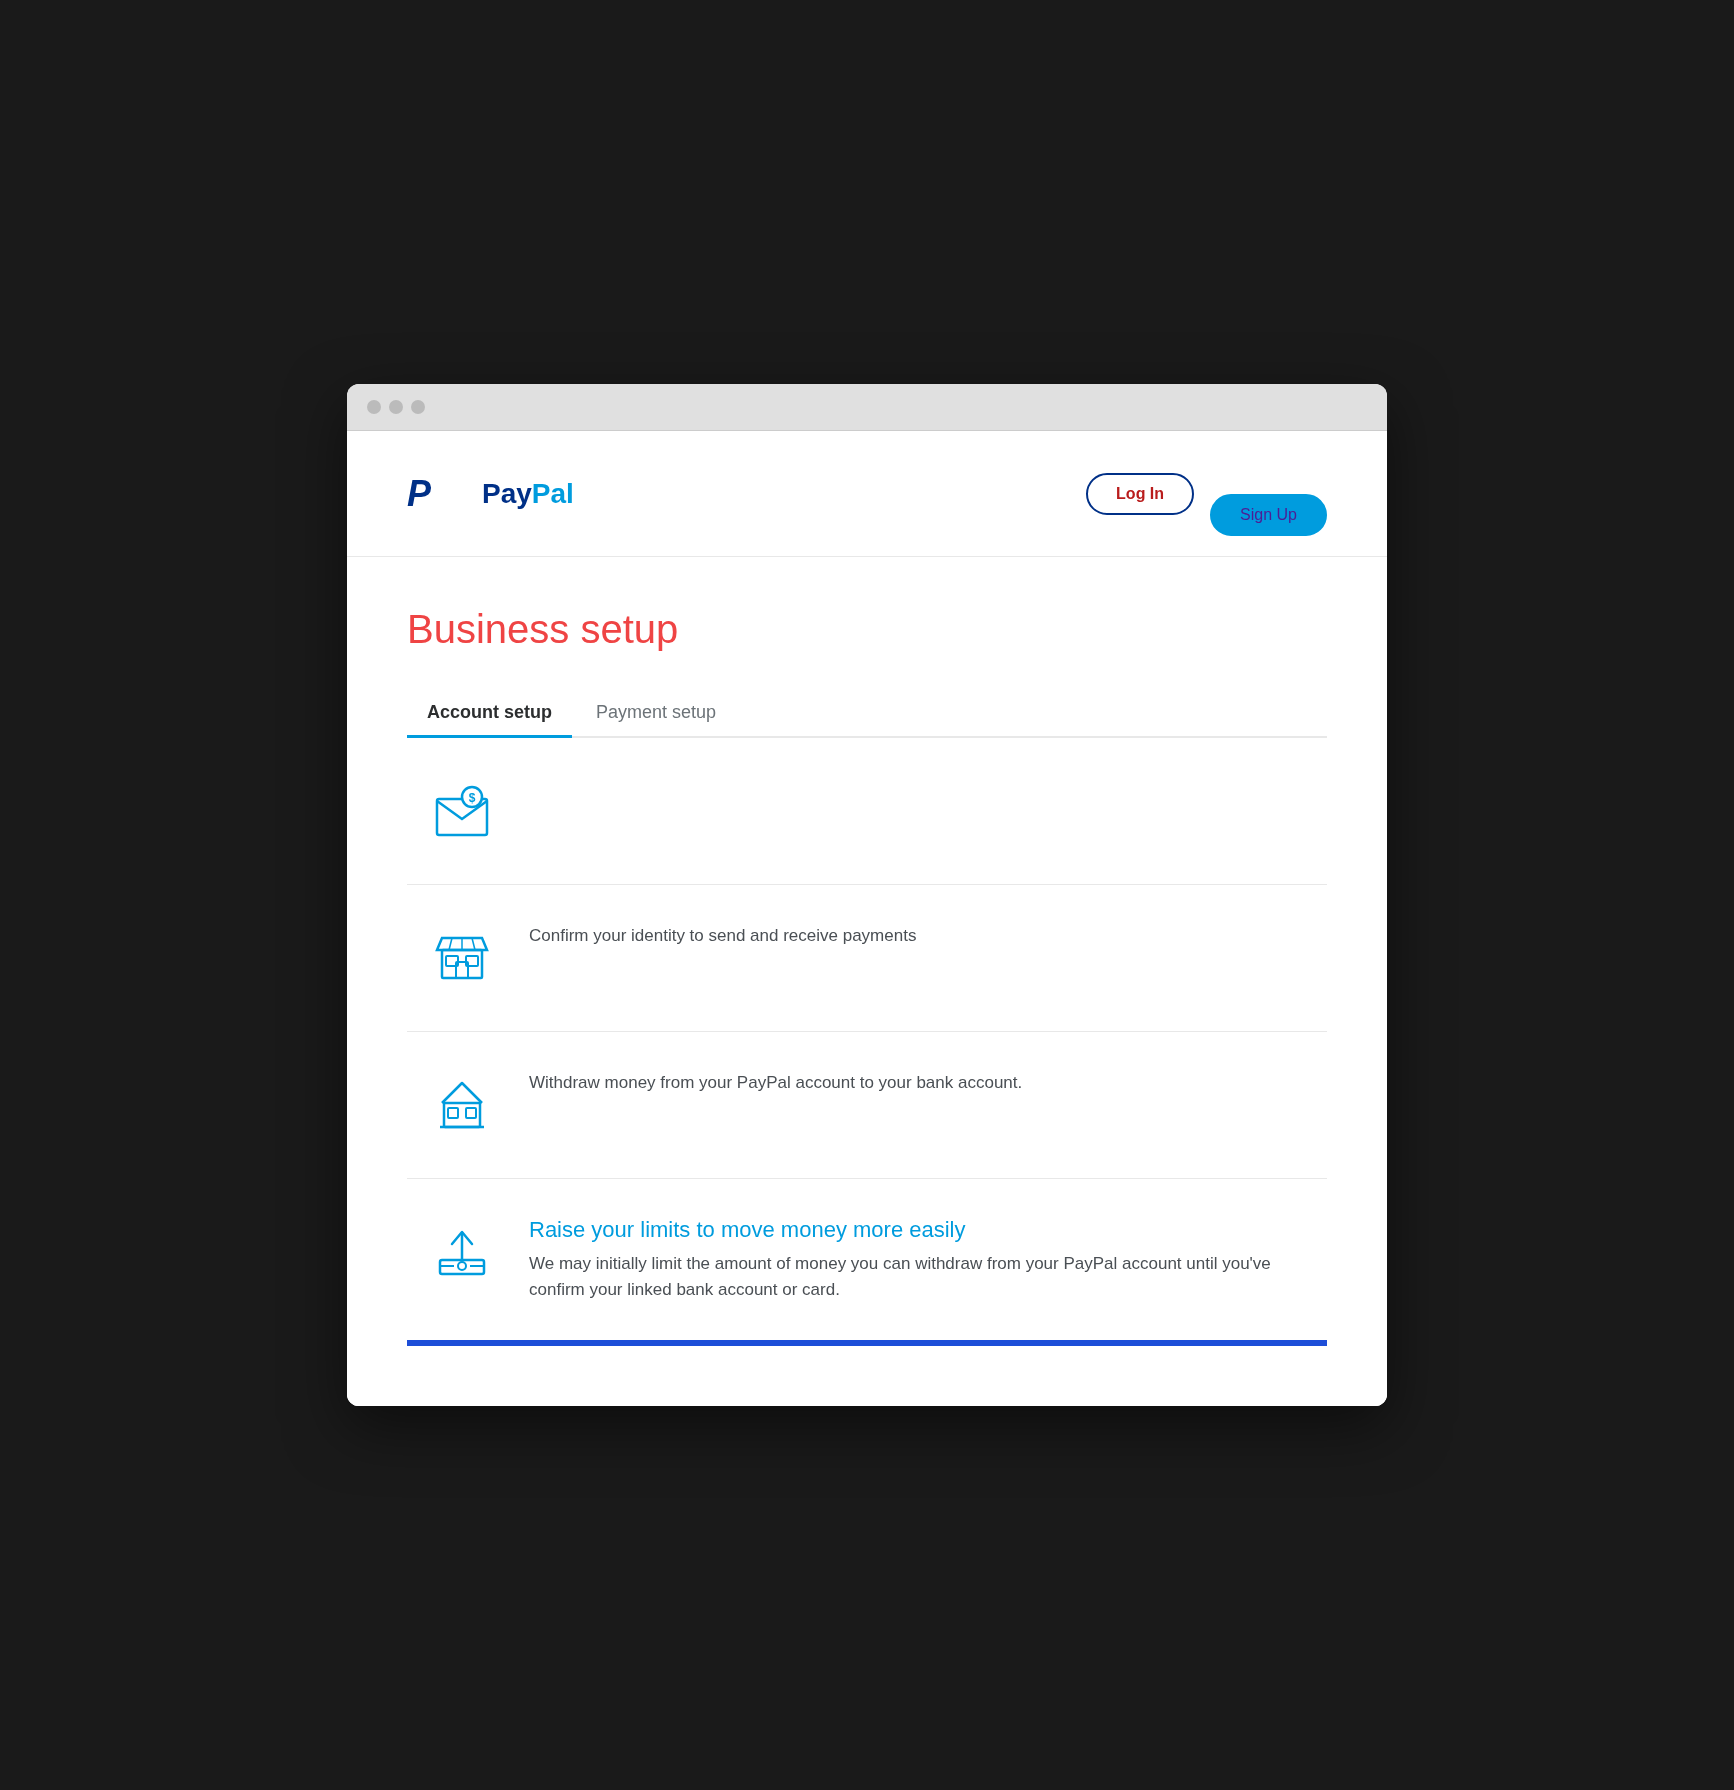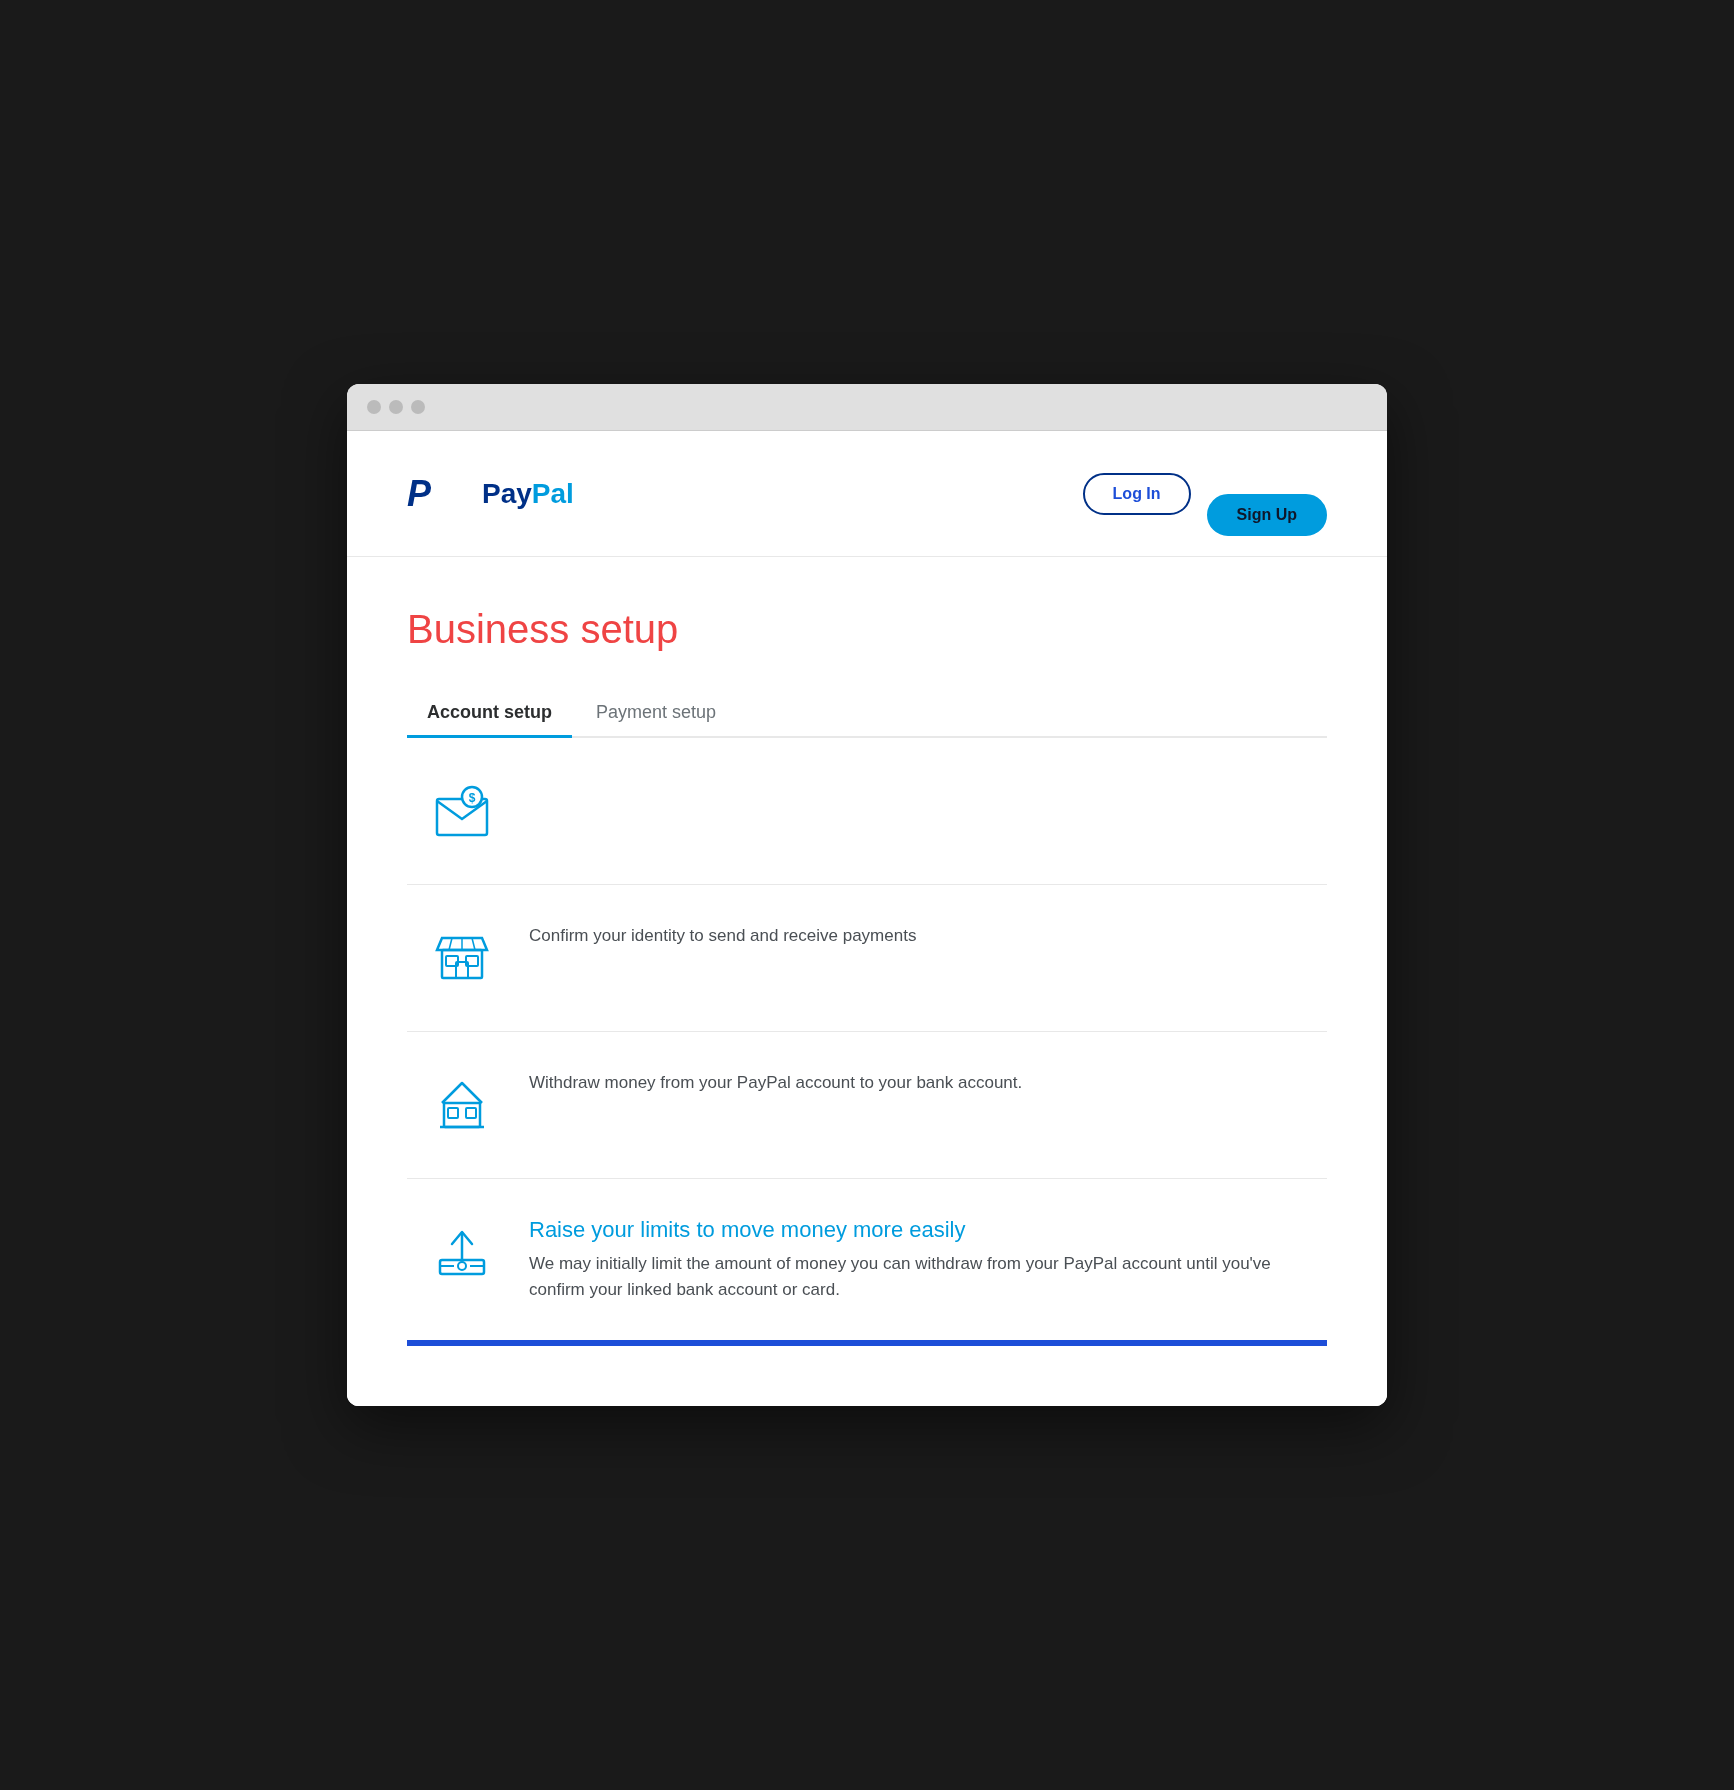--- a/index.html
+++ b/index.html
@@ -84,34 +84,34 @@
       display: flex;
       gap: 16px;
       align-items: center;
     }
 
     .btn-login {
       padding: 10px 28px;
       border: 2px solid #003087;
       border-radius: 24px;
       background: white;
-      color: #1d4ed8;
+      color: #b91c1c;
       font-size: 16px;
       font-weight: 700;
       cursor: pointer;
     }
 
     .btn-signup {
       padding: 10px 28px;
       border: 2px solid #009cde;
       border-radius: 24px;
       background: #009cde;
-      color: #0f172a;
+      color: #4c1d95;
       font-size: 16px;
-      font-weight: 700;
+      font-weight: 400;
       cursor: pointer;
       margin-top: 43px;
     }
 
     
     .main {
       padding: 50px 60px 60px;
       background: white;
     }
 

